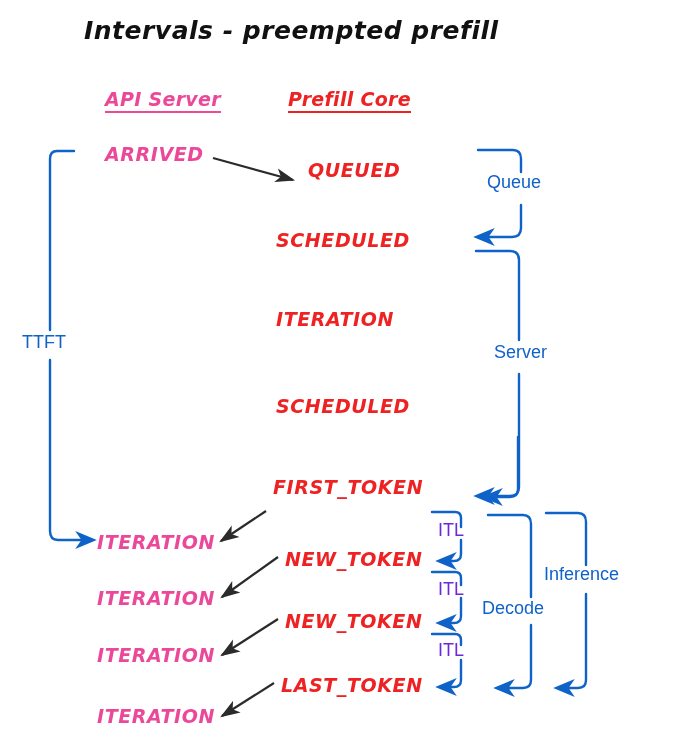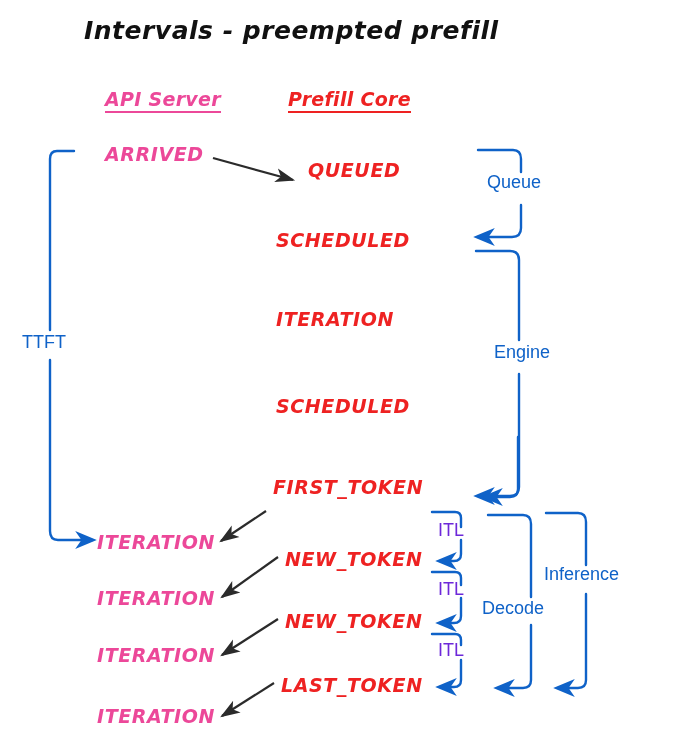--- a/index.html
+++ b/index.html
@@ -157,18 +157,18 @@
 <div class="txt state c-red" style="left:276px; top:231px;">SCHEDULED</div>
 <div class="txt state c-red" style="left:276px; top:310px;">ITERATION</div>
 <div class="txt state c-red" style="left:276px; top:397px;">SCHEDULED</div>
 <div class="txt state c-red" style="left:273px; top:478px;">FIRST_TOKEN</div>
 <div class="txt state c-red" style="left:285px; top:550px;">NEW_TOKEN</div>
 <div class="txt state c-red" style="left:285px; top:612px;">NEW_TOKEN</div>
 <div class="txt state c-red" style="left:281px; top:676px;">LAST_TOKEN</div>
 
 <div class="txt annot" style="left:22px; top:333px;text-align:right;">TTFT</div>
 <div class="txt annot" style="left:487px; top:173px;">Queue</div>
-<div class="txt annot" style="left:494px; top:343px;">Engine</div>
+<div class="txt annot" style="left:494px; top:343px;">Server</div>
 <div class="txt annot-sm" style="left:438px; top:521px;">ITL</div>
 <div class="txt annot-sm" style="left:438px; top:580px;">ITL</div>
 <div class="txt annot-sm" style="left:438px; top:641px;">ITL</div>
 <div class="txt annot" style="left:482px; top:599px;">Decode</div>
 <div class="txt annot" style="left:544px; top:565px;">Inference</div>
 
 </body></html>

